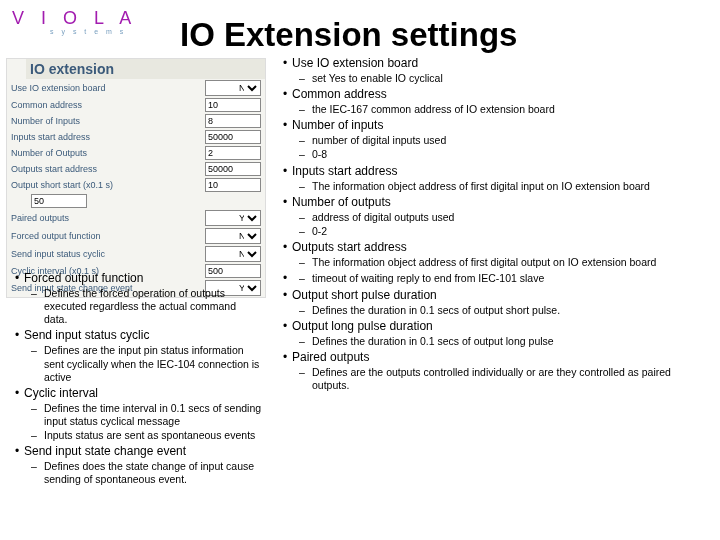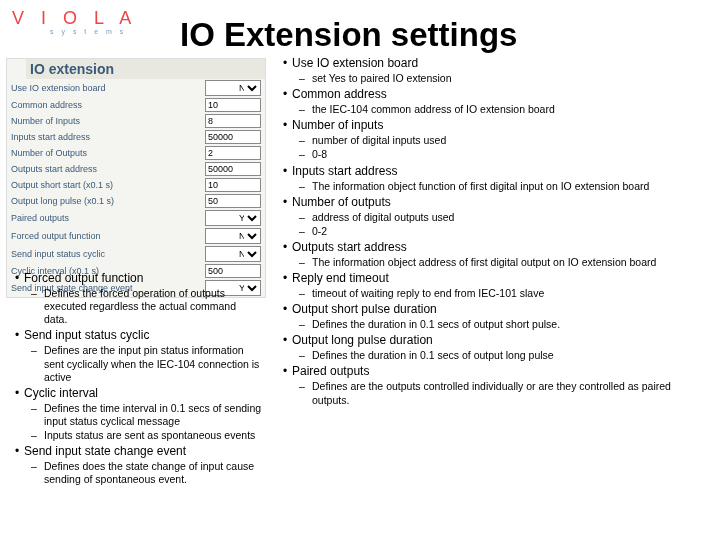--- a/index.html
+++ b/index.html
@@ -12,21 +12,21 @@
     overflow: hidden;
   }
   .logo {
     position: absolute;
     top: 8px;
     left: 12px;
     display: flex;
     align-items: center;
     font-size: 18px;
     letter-spacing: 6px;
-    color: #ef4444;
+    color: #a21caf;
     font-weight: 300;
   }
   .logo-sub {
     position: absolute;
     top: 28px;
     left: 50px;
     font-size: 7px;
     letter-spacing: 3px;
     color: #7aa0c0;
   }
@@ -158,21 +158,20 @@
       </div>
       <div class="panel-row">
         <span class="lbl">Outputs start address</span>
         <input class="inp" value="50000" style="">
       </div>
       <div class="panel-row">
         <span class="lbl">Output short start (x0.1 s)</span>
         <input class="inp" value="10" style="">
       </div>
       <div class="panel-row">
-        <span class="lbl">Output long pulse (x0.1 s)</span>
         <input class="inp" value="50" style="">
       </div>
       <div class="panel-row">
         <span class="lbl">Paired outputs</span>
         <select class="sel"><option>Yes</option></select>
       </div>
       <div class="panel-row">
         <span class="lbl">Forced output function</span>
         <select class="sel"><option>None</option></select>
       </div>
@@ -192,31 +191,31 @@
 </div>
 
 <div class="columns">
   <div class="col-right" id="col-right">
       <div class="item">
         <div class="bullet">•</div>
         <div class="item-content">
           <div class="item-title">Use IO extension board</div>
           <div class="sub">
             <div class="dash">–</div>
-            <div class="sub-text">set Yes to paired IO extension</div>
+            <div class="sub-text">set Yes to enable IO cyclical</div>
           </div>
         </div>
       </div>
       <div class="item">
         <div class="bullet">•</div>
         <div class="item-content">
           <div class="item-title">Common address</div>
           <div class="sub">
             <div class="dash">–</div>
-            <div class="sub-text">the IEC-104 common address of IO extension board</div>
+            <div class="sub-text">the IEC-167 common address of IO extension board</div>
           </div>
         </div>
       </div>
       <div class="item">
         <div class="bullet">•</div>
         <div class="item-content">
           <div class="item-title">Number of inputs</div>
           <div class="sub">
             <div class="dash">–</div>
             <div class="sub-text">number of digital inputs used</div>
@@ -226,21 +225,21 @@
             <div class="sub-text">0-8</div>
           </div>
         </div>
       </div>
       <div class="item">
         <div class="bullet">•</div>
         <div class="item-content">
           <div class="item-title">Inputs start address</div>
           <div class="sub">
             <div class="dash">–</div>
-            <div class="sub-text">The information object function of first digital input on IO extension board</div>
+            <div class="sub-text">The information object address of first digital input on IO extension board</div>
           </div>
         </div>
       </div>
       <div class="item">
         <div class="bullet">•</div>
         <div class="item-content">
           <div class="item-title">Number of outputs</div>
           <div class="sub">
             <div class="dash">–</div>
             <div class="sub-text">address of digital outputs used</div>
@@ -257,21 +256,20 @@
           <div class="item-title">Outputs start address</div>
           <div class="sub">
             <div class="dash">–</div>
             <div class="sub-text">The information object address of first digital output on IO extension board</div>
           </div>
         </div>
       </div>
       <div class="item">
         <div class="bullet">•</div>
         <div class="item-content">
-          <div class="item-title">Reply end timeout</div>
           <div class="sub">
             <div class="dash">–</div>
             <div class="sub-text">timeout of waiting reply to end from IEC-101 slave</div>
           </div>
         </div>
       </div>
       <div class="item">
         <div class="bullet">•</div>
         <div class="item-content">
           <div class="item-title">Output short pulse duration</div>

